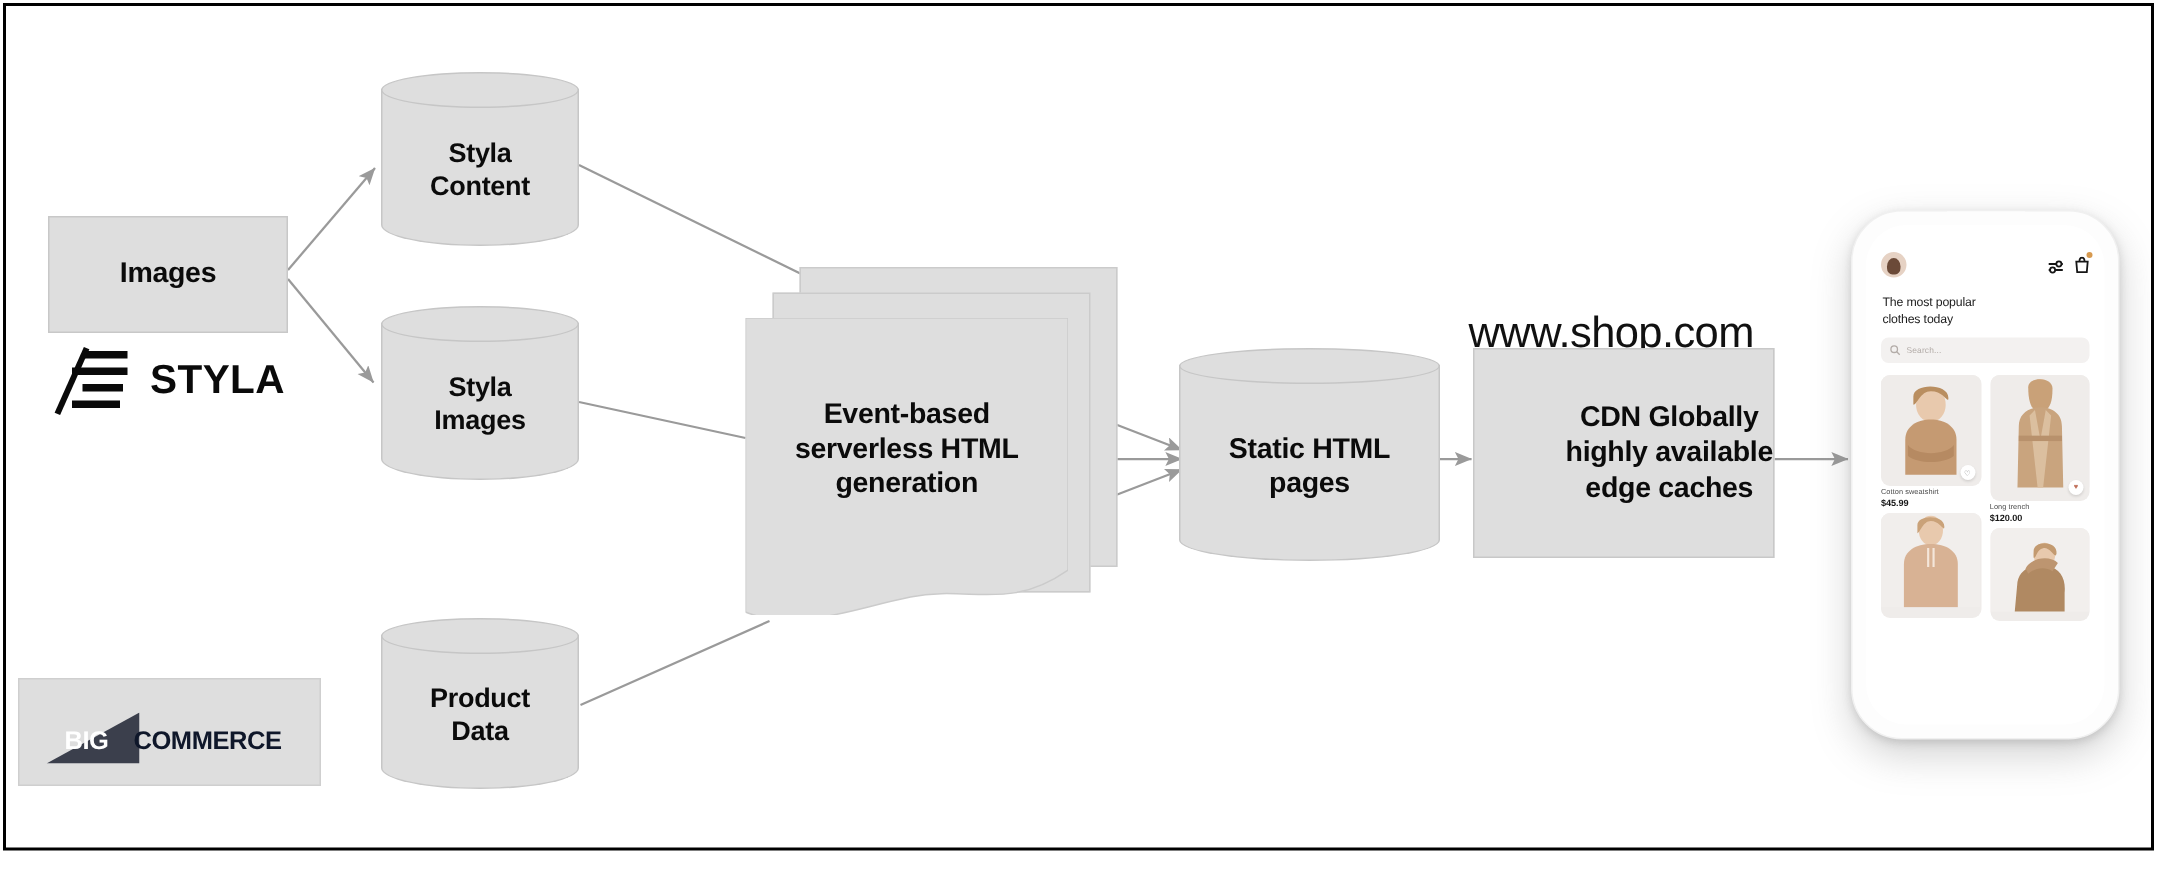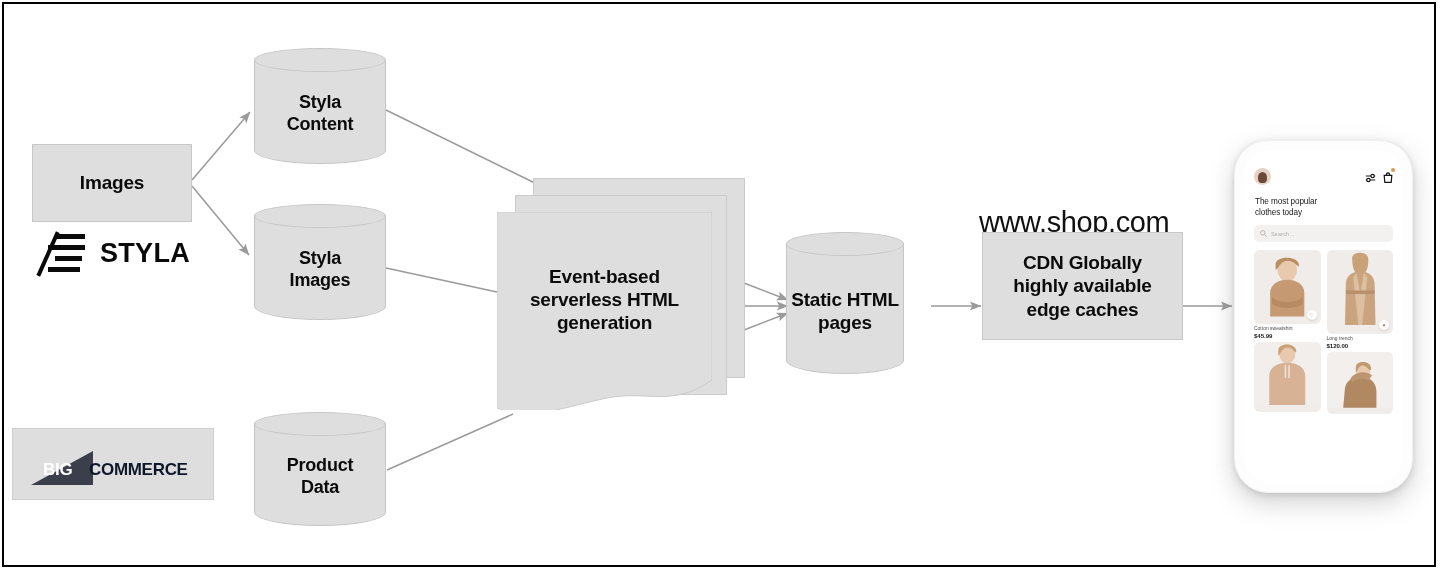--- a/index.html
+++ b/index.html
@@ -357,21 +357,21 @@
     <div class="styla-bars">
       <div class="bar b1"></div>
       <div class="bar b2"></div>
       <div class="bar b3"></div>
       <div class="bar b4"></div>
       <div class="slash"></div>
     </div>
     <div class="styla-word">STYLA</div>
   </div>
 
-  <div class="bc-card" style="left:12px; top:428px; width:202px; height:72px;">
+  <div class="bc-card" style="left:12px; top:452px; width:202px; height:72px;">
     <div class="bc-inner">
       <svg class="bc-tri" viewBox="0 0 62 34">
         <polygon points="0,34 62,34 62,0" fill="#3b3f4c"></polygon>
       </svg>
       <div class="bc-big">BIG</div>
       <div class="bc-commerce">COMMERCE</div>
     </div>
   </div>
 
   <div class="cyl" style="left:254px; top:48px; width:132px; height:116px;">
@@ -409,32 +409,32 @@
         <path d="M0,0 L215,0 L215,168 C175,196 150,178 110,186 C70,194 34,210 0,196 Z" fill="#dedede" stroke="#cbcbcb" stroke-width="1"></path>
       </svg>
     </div>
     <div class="doc-text">
       <div class="node-label" style="font-size:19px;">Event-based
 serverless HTML
 generation</div>
     </div>
   </div>
 
-  <div class="cyl" style="left:786px; top:232px; width:118px; height:142px;">
+  <div class="cyl" style="left:786px; top:232px; width:174px; height:142px;">
     <div class="cyl-body"></div>
     <div class="cyl-top"></div>
     <div class="cyl-text">
       <div class="node-label" style="font-size:19px;">Static HTML
 pages</div>
     </div>
   </div>
 
   <div class="domain-label" style="left:979px; top:190px;margin-top:16px;">www.shop.com</div>
 
-  <div class="node box-shape" style="left:982px; top:232px; width:201px; height:108px;">
+  <div class="node box-shape" style="left:982px; top:232px; width:201px; height:140px;justify-content:flex-end;">
     <div class="node-label" style="font-size:19px;">CDN Globally
 highly available
 edge caches</div>
   </div>
 
   <div class="phone" style="left:1234px; top:140px; width:179px; height:353px;">
     <div class="phone-notch"></div>
     <div class="phone-screen">
 
       <div class="ph-topbar">

